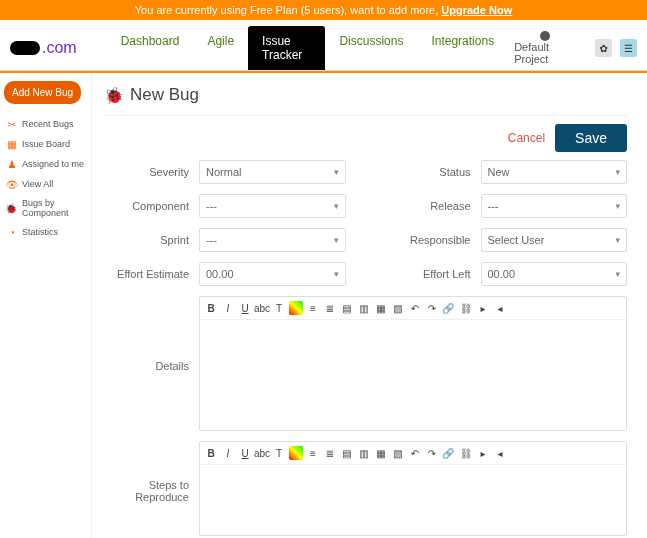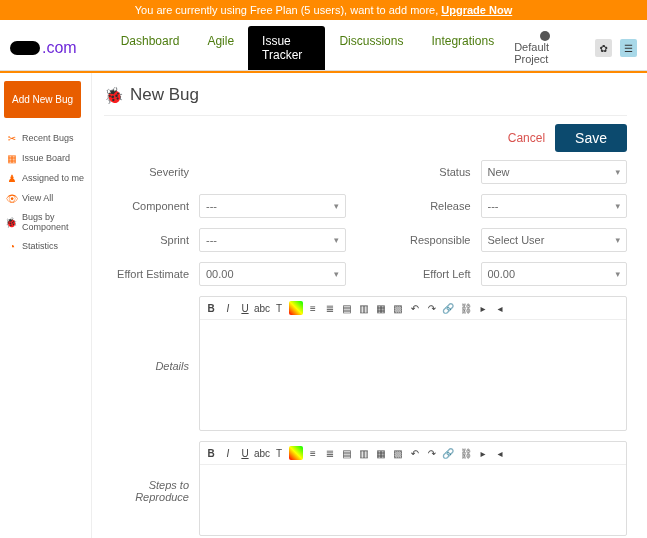--- a/index.html
+++ b/index.html
@@ -13,21 +13,21 @@
 .nav-item { padding: 8px 14px; color: #4d7c0f; cursor: pointer; font-size: 12px; }
 .nav-item.active { background: #000000; color: #fff; border-radius: 3px 3px 0 0; }
 .header-right { margin-left: auto; display: flex; align-items: center; gap: 8px; }
 .project-select { display: flex; align-items: center; font-size: 11px; color: #555; padding: 2px 6px; flex-direction: column; }
 .project-dot { width: 10px; height: 10px; background: #555; border-radius: 50%; margin-right: 6px; display: inline-block; }
 .icon-btn { width: 18px; height: 18px; background: #e0e0e0; border-radius: 2px; display: flex; align-items: center; justify-content: center; font-size: 10px; cursor: pointer; }
 .icon-btn.blue { background: #a8d8e8; }
 .divider { height: 2px; background: #ff8a00; }
 .main-layout { display: flex; }
 .sidebar { width: 92px; padding: 8px 4px; border-right: 1px solid #eee; }
-.add-bug-btn { background: #e85d00; color: #fff; border: none; padding: 13px 8px; font-size: 10px; border-radius: 2px; cursor: pointer; margin-bottom: 10px; display: block; }
+.add-bug-btn { background: #e85d00; color: #fff; border: none; padding: 6px 8px; font-size: 10px; border-radius: 10px; cursor: pointer; margin-bottom: 10px; display: block; }
 .side-item { display: flex; align-items: center; gap: 4px; padding: 4px 2px; font-size: 9px; color: #555; cursor: pointer; }
 .side-icon { width: 12px; height: 12px; display: inline-flex; align-items: center; justify-content: center; color: #ff6600; font-size: 10px; }
 .content { flex: 1; padding: 12px 20px 12px 12px; }
 .page-title { display: flex; align-items: center; gap: 6px; font-size: 17px; color: #444; margin-bottom: 10px; }
 .bug-icon { color: #d2691e; font-size: 16px; }
 .divider2 { border-bottom: 1px solid #eee; margin-bottom: 8px; }
 .actions { display: flex; justify-content: flex-end; gap: 10px; align-items: center; margin-bottom: 8px; }
 .cancel-link { color: #d9534f; font-size: 12px; cursor: pointer; }
 .save-btn { background: #0c4a6e; color: #fff; border: none; padding: 6px 20px; font-size: 14px; border-radius: 3px; cursor: pointer; }
 .form-row { display: flex; margin-bottom: 10px; gap: 40px; }
@@ -37,21 +37,21 @@
 .input, .select { flex: 1; height: 24px; border: 1px solid #ddd; border-radius: 2px; padding: 0 6px; font-size: 11px; color: #666; background: #fff; }
 .select { display: flex; align-items: center; justify-content: space-between; cursor: pointer; }
 .select::after { content: "▾"; color: #888; font-size: 9px; }
 .editor { border: 1px solid #ddd; border-radius: 2px; flex: 1; }
 .toolbar { display: flex; gap: 3px; padding: 4px; border-bottom: 1px solid #eee; align-items: center; }
 .tb-btn { width: 14px; height: 14px; display: flex; align-items: center; justify-content: center; font-size: 10px; color: #444; cursor: pointer; }
 .tb-btn.color { background: linear-gradient(45deg, #f00, #ff0, #0f0); border-radius: 2px; }
 .editor-body { height: 110px; }
 .editor-body.tall { height: 70px; }
 .align-top { align-items: flex-start; }
-.align-top .label { padding-top: 4px; font-style: italic; }
+.align-top .label { padding-top: 4px; }
 </style>
 </head>
 <body>
 
 <div class="top-banner">
   <span>You are currently using Free Plan (5 users), want to add more, </span><a href="#">Upgrade Now</a>
 </div>
 
 <div class="header">
   <div class="logo">
@@ -114,20 +114,23 @@
 
     <div class="actions">
       <span class="cancel-link">Cancel</span>
       <button class="save-btn">Save</button>
     </div>
 
 
     <div class="form-row">
       <div class="form-group">
         <div class="label">Severity</div>
+        <div class="select">
+            <span>Normal</span>
+          </div>
       </div>
       <div class="form-group">
         <div class="label">Status</div>
         <div class="select">
             <span>New</span>
           </div>
       </div>
     </div>
 
     <div class="form-row">

